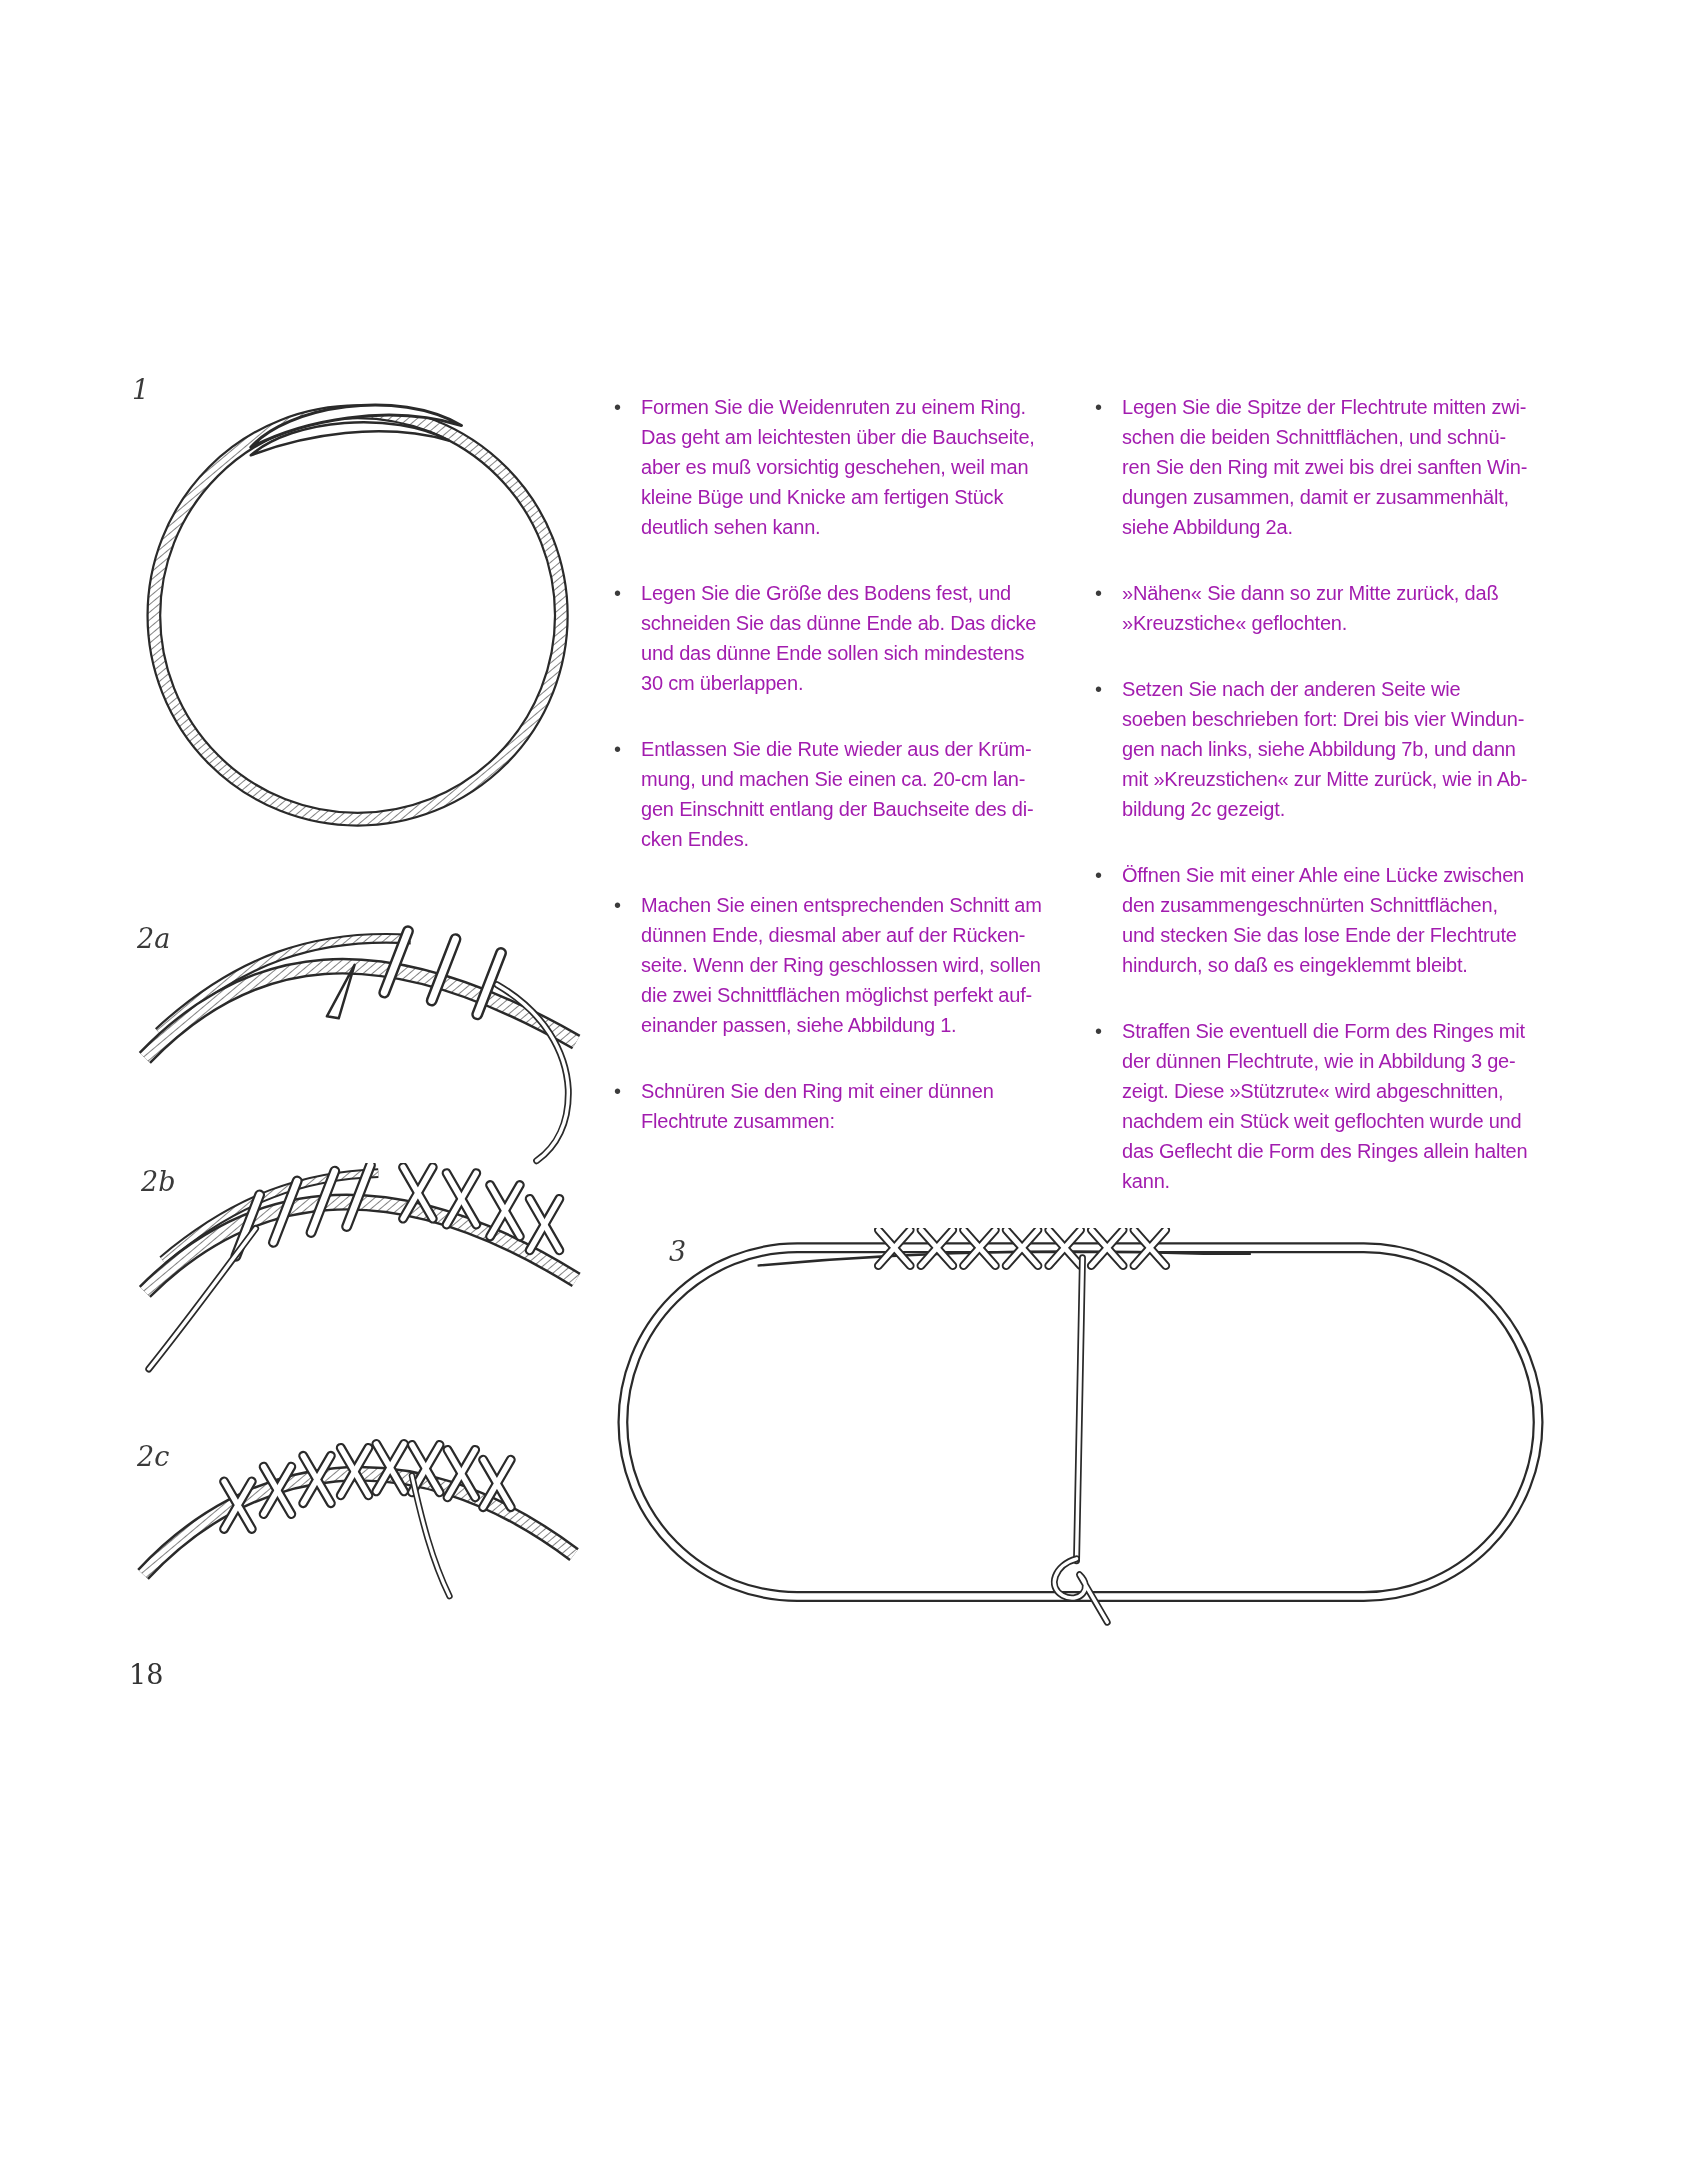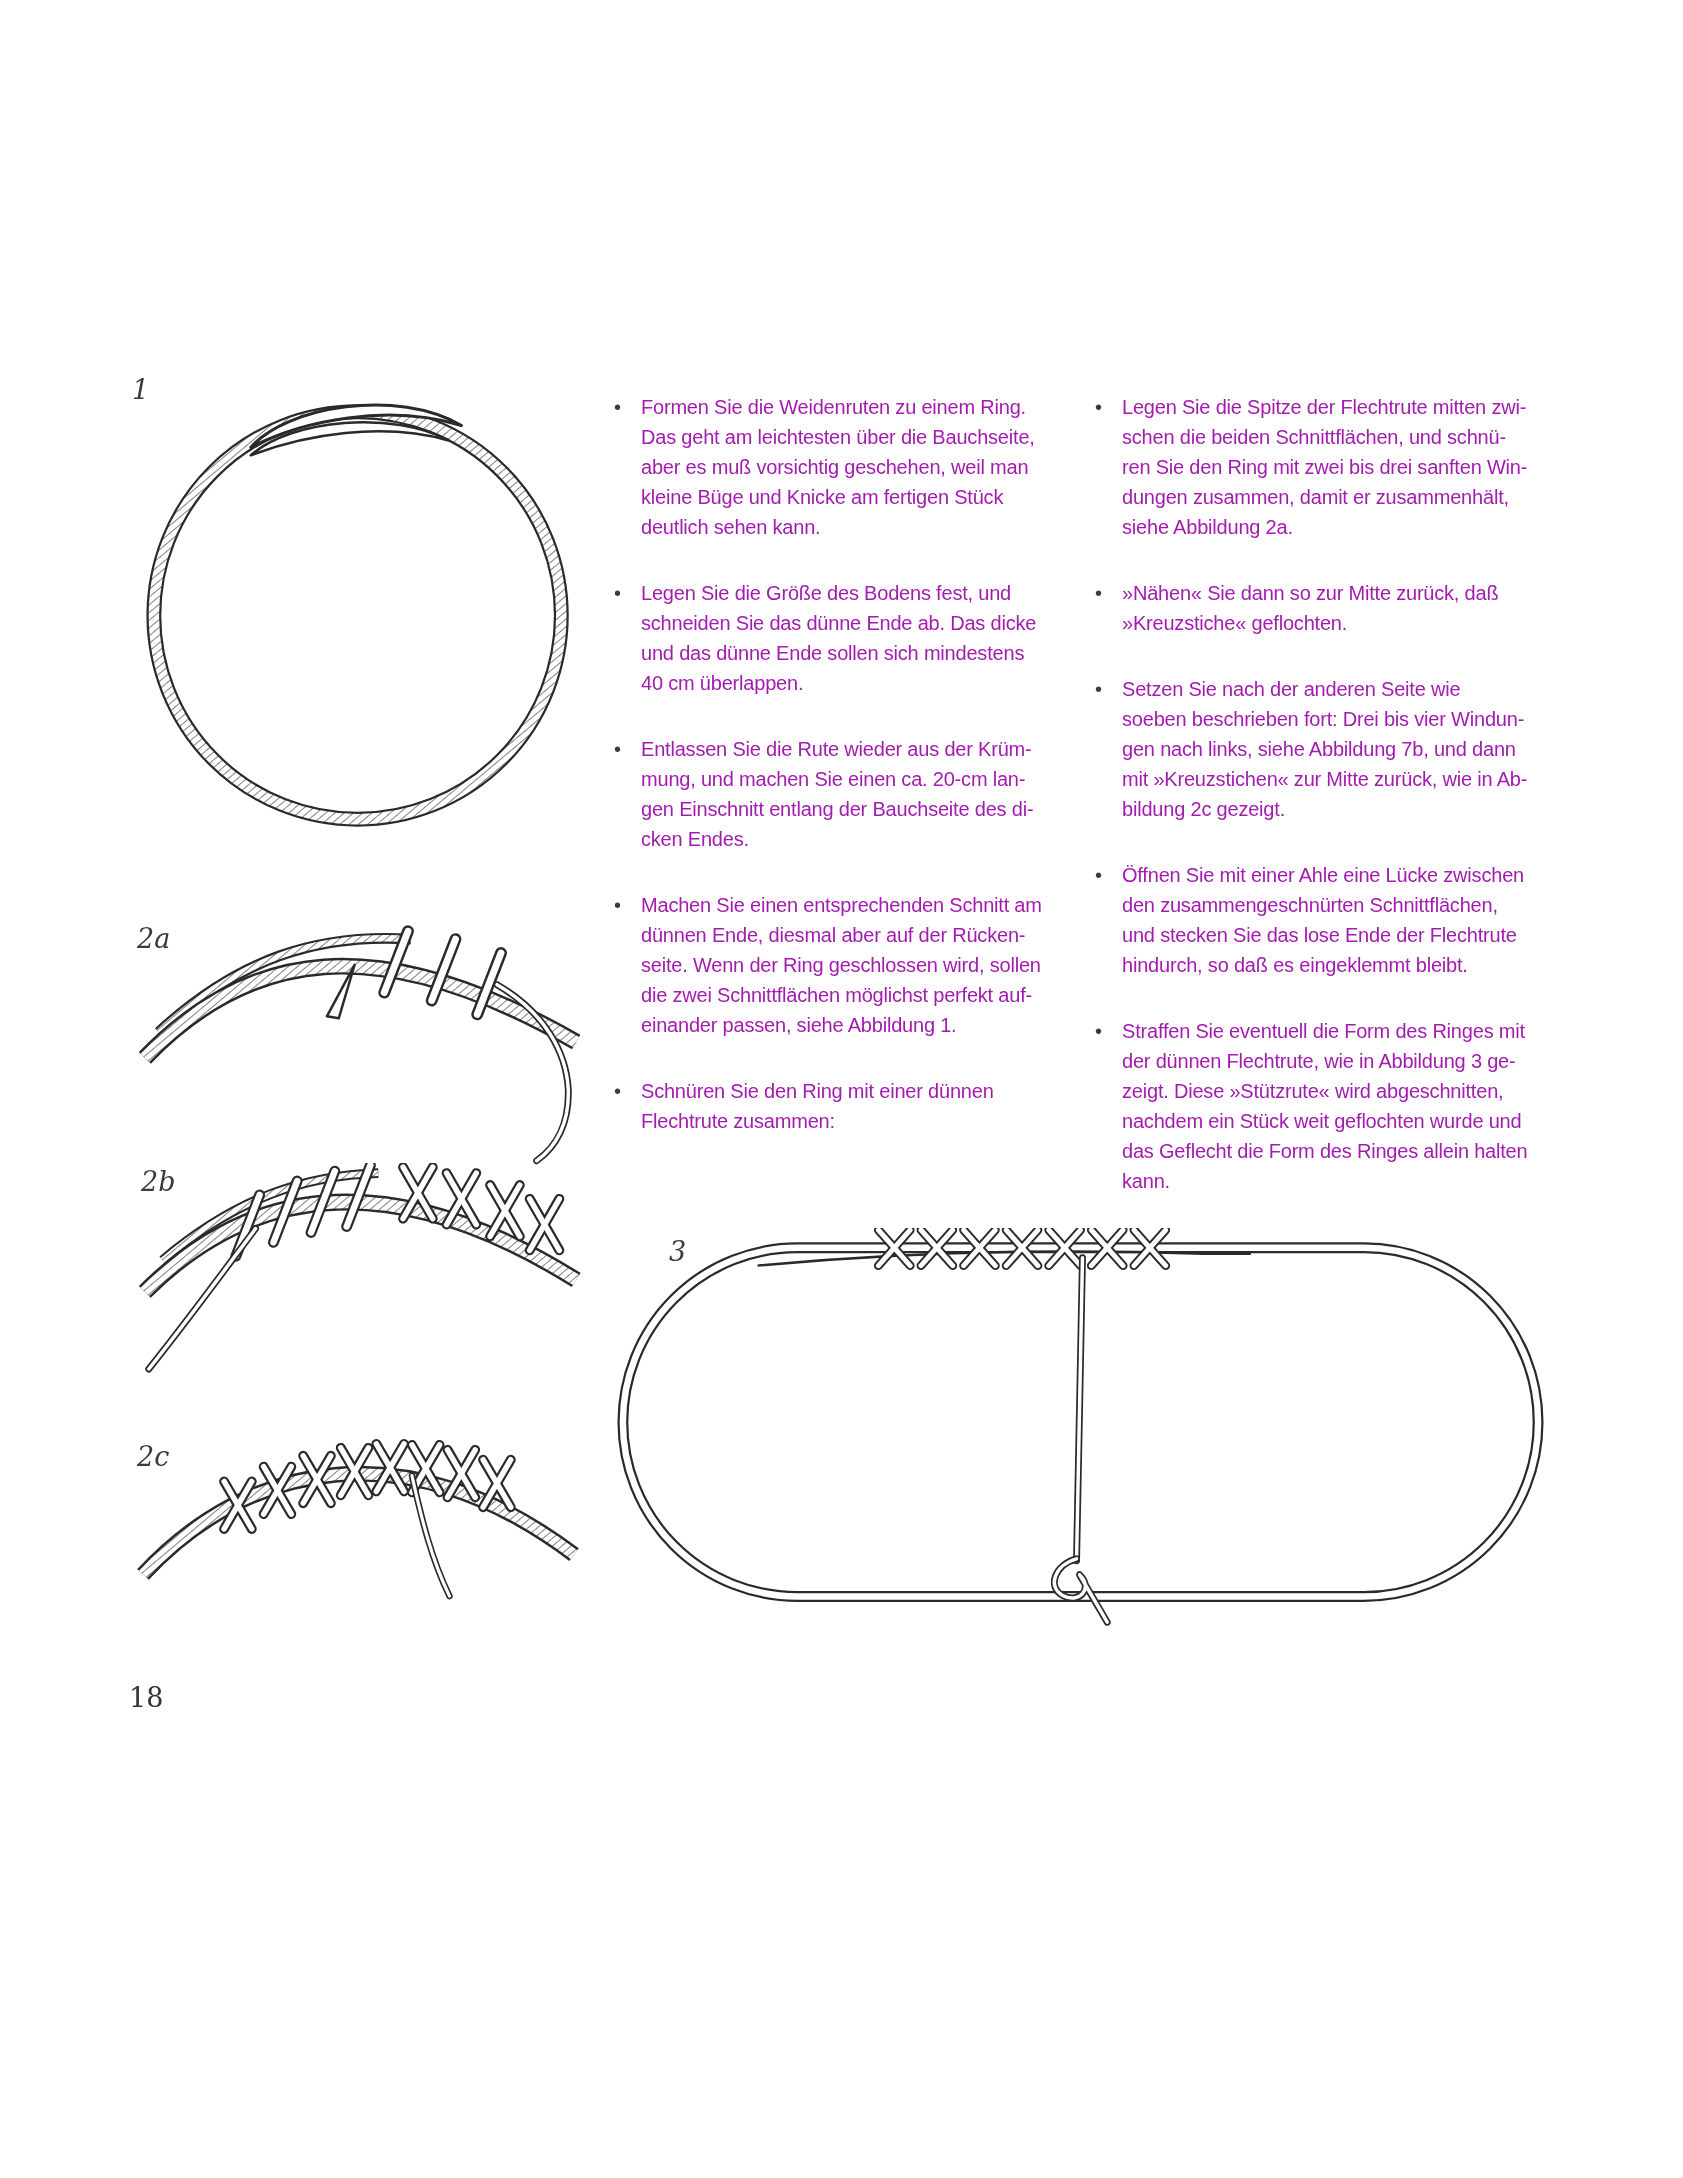--- a/index.html
+++ b/index.html
@@ -30,21 +30,21 @@
     font-size:27px; color:#3a3a3a;
   }
   #fig1-label  { left:132px; top:374px; }
   #fig2a-label { left:137px; top:923px;font-style:italic; }
   #fig2b-label { left:141px; top:1166px; }
   #fig2c-label { left:137px; top:1441px; }
   #fig3-label  { left:669px; top:1236px; }
   #page-number {
     position:absolute; left:129px; top:1659px;
     font-family:"DejaVu Serif", serif;
-    font-size:27px; color:#333333;margin-top:23px;
+    font-size:27px; color:#333333;
   }
   .figsvg { position:absolute; }
   #fig1-svg  { left:139px; top:388px;  }
   #fig2a-svg { left:129px; top:921px;  }
   #fig2b-svg { left:129px; top:1163px; }
   #fig2c-svg { left:129px; top:1436px; }
   #fig3-svg  { left:609px; top:1228px; }
 </style>
 </head>
 <body>
@@ -229,21 +229,21 @@
 Das geht am leichtesten über die Bauchseite,
 aber es muß vorsichtig geschehen, weil man
 kleine Büge und Knicke am fertigen Stück
 deutlich sehen kann.</div>
     </div>
     <div class="bullet">
       <div class="marker">•</div>
       <div class="btext">Legen Sie die Größe des Bodens fest, und
 schneiden Sie das dünne Ende ab. Das dicke
 und das dünne Ende sollen sich mindestens
-40 cm überlappen.</div>
+30 cm überlappen.</div>
     </div>
     <div class="bullet">
       <div class="marker">•</div>
       <div class="btext">Entlassen Sie die Rute wieder aus der Krüm-
 mung, und machen Sie einen ca. 20-cm lan-
 gen Einschnitt entlang der Bauchseite des di-
 cken Endes.</div>
     </div>
     <div class="bullet">
       <div class="marker">•</div>

